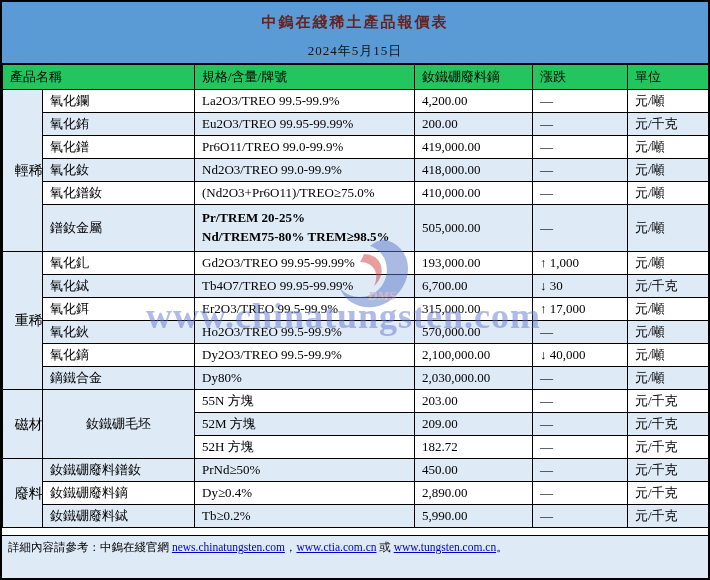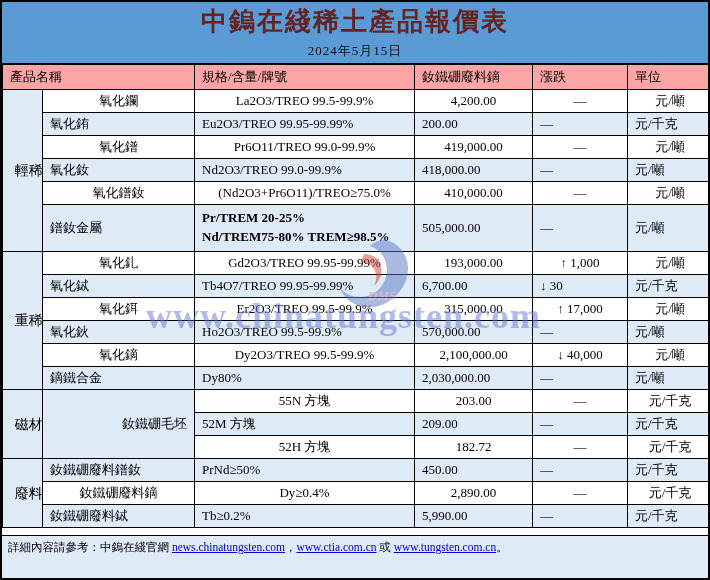--- a/index.html
+++ b/index.html
@@ -5,29 +5,29 @@
   * { margin:0; padding:0; box-sizing:border-box; }
   body { font-family:"Liberation Serif","DejaVu Serif",serif; }
   .page {
     position:relative; width:710px; height:580px;
     border:2px solid #000; background:#fff; overflow:hidden;
   }
   .band {
     background:#5B9BD5; height:62px; text-align:center;
     border-bottom:1px solid #000;
   }
-  .title { color:#632423; font-size:26px; font-weight:bold; line-height:40px; letter-spacing:2px; }
+  .title { color:#632423; font-size:15px; font-weight:bold; line-height:40px; letter-spacing:2px; }
   .date  { color:#111; font-size:13px; line-height:18px; letter-spacing:1px; }
   table { border-collapse:collapse; width:710px; table-layout:fixed; }
   td { border:1px solid #000; font-size:13px; color:#000; padding:0 7px; overflow:hidden; white-space:nowrap; }
-  thead td { height:25px; background:#fca5a5; }
+  thead td { height:25px; background:#22c55e; }
   tr.r { height:23px; }
   tr.r-tall { height:47px; }
   .alt td { background:#DEEAF6;margin-top:48px; }
-  .w td { background:#ffffff;text-align:center; }
+  .w td { background:#ffffff; }
   td.cat, td.merged { background:#DEEAF6 !important; text-align:center; }
   .vtext { width:1.1em; margin:0 auto; line-height:1.5; word-break:break-all; font-size:14px; }
   .spec2 { line-height:1.45; white-space:nowrap;font-weight:bold; }
   .footer {
     position:absolute; left:0; bottom:0; width:710px; height:43px;
     background:#DEEAF6; border-top:1px solid #000; padding:2px 6px 0 6px;
     font-size:11.5px; line-height:19px; color:#000; white-space:nowrap;
   }
   .footer a { color:#0000CC; }
   .wm-text {
@@ -166,21 +166,21 @@
         <td>Dy80%</td>
         <td>2,030,000.00</td>
         <td>—</td>
         <td>元/噸</td>
       </tr>
 
       <tr class="r w">
         <td class="cat" rowspan="3">
             <div class="vtext">磁材</div>
           </td>
-        <td class="merged" rowspan="3" style="text-align:right">釹鐵硼毛坯</td>
+        <td class="merged" rowspan="3" style="text-align:center">釹鐵硼毛坯</td>
         <td>55N 方塊</td>
         <td>203.00</td>
         <td>—</td>
         <td>元/千克</td>
       </tr>
       <tr class="r alt">
         <td>52M 方塊</td>
         <td>209.00</td>
         <td>—</td>
         <td>元/千克</td>

